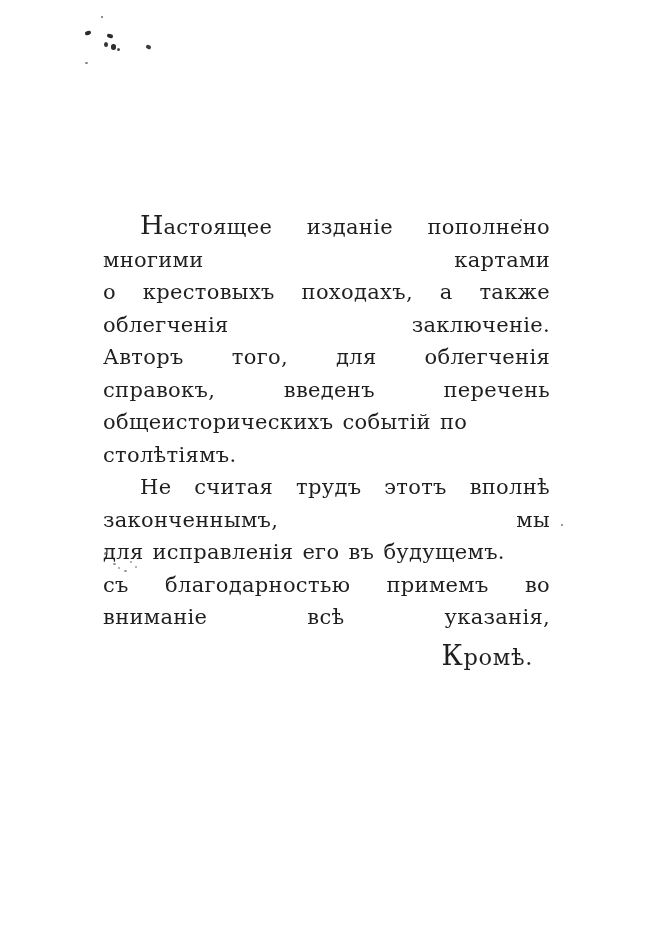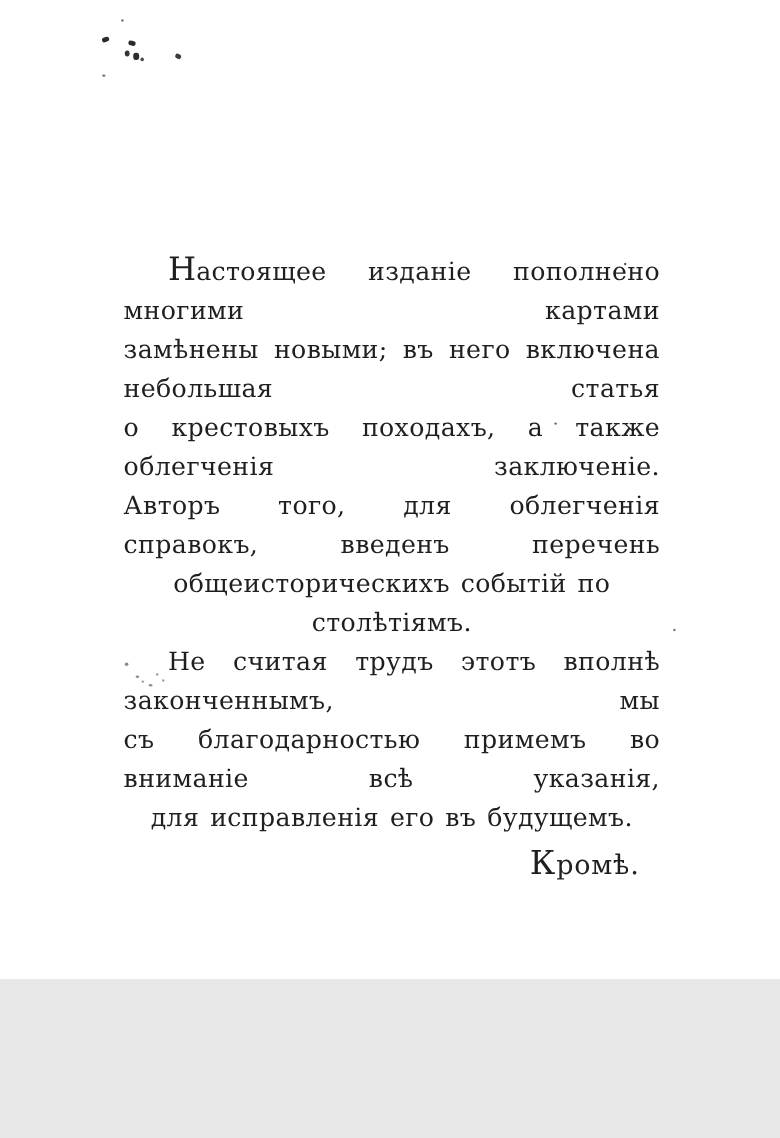--- a/index.html
+++ b/index.html
@@ -3,42 +3,42 @@
 <meta charset="utf-8">
 <style>
   html, body {
     margin: 0;
     padding: 0;
     background: #e8e8e8;
   }
   .page {
     position: relative;
     width: 650px;
-    height: 816px;
+    height: 948px;
     margin: 0 auto;
     background: #ffffff;
     overflow: hidden;
     font-family: "DejaVu Serif", "Liberation Serif", serif;
     color: #1f1f1f;
   }
   .text-block {
     position: absolute;
     left: 103px;
     top: 209px;
     width: 447px;
   }
   .line {
     margin: 0;
     padding: 0;
     font-size: 21px;
     line-height: 32.5px;
     letter-spacing: 0.015em;
     word-spacing: 0.10em;
     white-space: normal;
-    text-align: center;
+    text-align: left;
   }
   .line.justify {
     text-align: justify;
     text-align-last: justify;
   }
   .line.indent {
     text-indent: 37px;
   }
   .line.para-start::first-letter {
     font-size: 1.28em;
@@ -78,23 +78,22 @@
   <div class="speck" style="left:561px;top:524px;width:2px;height:2px;background:#777;"></div>
   <div class="speck" style="left:104px;top:552px;width:3px;height:3px;background:#8a8a8a;"></div>
   <div class="speck" style="left:113px;top:563px;width:3px;height:2px;background:#8f8f8f;"></div>
   <div class="speck" style="left:118px;top:567px;width:2px;height:2px;background:#999;"></div>
   <div class="speck" style="left:124px;top:570px;width:3px;height:2px;background:#8f8f8f;"></div>
   <div class="speck" style="left:130px;top:561px;width:2px;height:2px;background:#9a9a9a;"></div>
   <div class="speck" style="left:135px;top:566px;width:2px;height:2px;background:#9a9a9a;"></div>
 
   <div class="text-block">
     <p class="line justify indent para-start">Настоящее изданіе пополнено многими картами</p>
-    <p class="line justify">замѣнены новыми; въ него включена небольшая статья</p>
     <p class="line justify">о крестовыхъ походахъ, а также облегченія заключеніе.</p>
     <p class="line justify">Авторъ того, для облегченія справокъ, введенъ перечень</p>
     <p class="line">общеисторическихъ событій по столѣтіямъ.</p>
     <p class="line justify indent">Не считая трудъ этотъ вполнѣ законченнымъ, мы</p>
+    <p class="line">для исправленія его въ будущемъ.</p>
     <p class="line justify">съ благодарностью примемъ во вниманіе всѣ указанія,</p>
-    <p class="line">для исправленія его въ будущемъ.</p>
     <p class="signature">Кромѣ.</p>
   </div>
 
 </div>
 
 </body></html>

